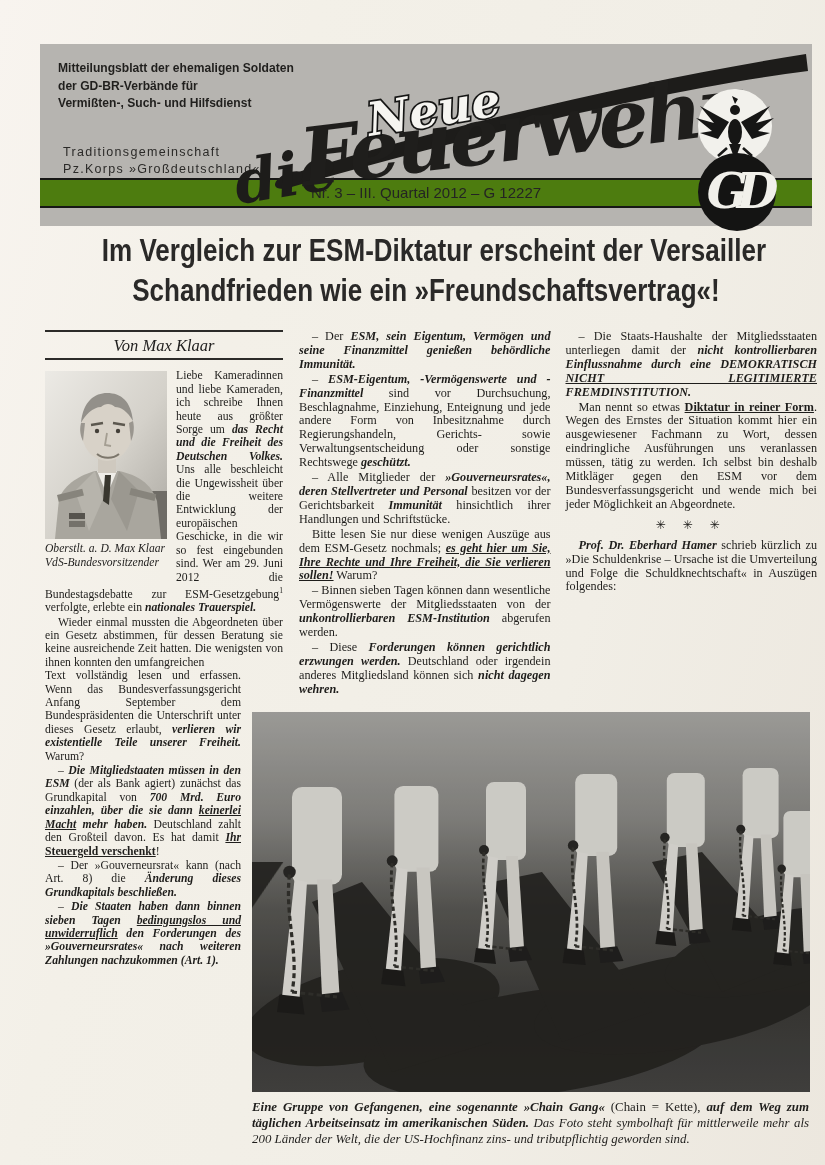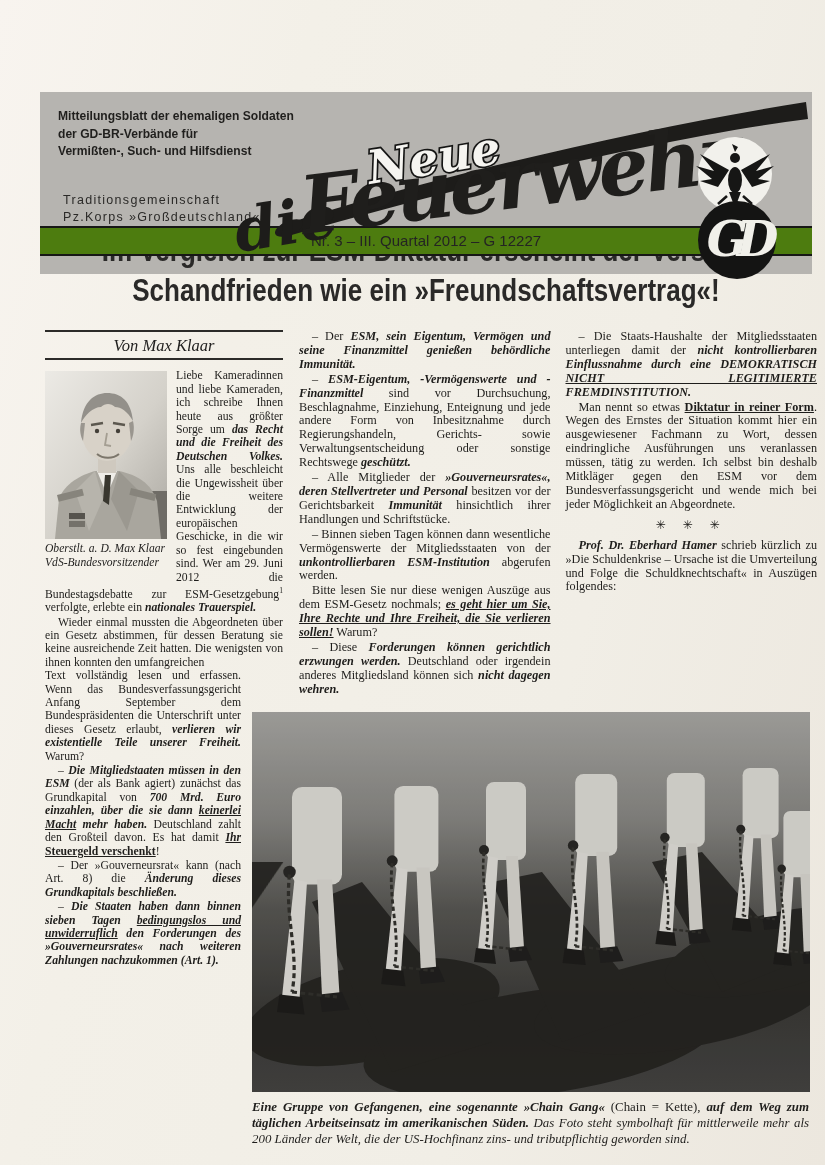--- a/index.html
+++ b/index.html
@@ -2,21 +2,21 @@
 <html lang="de"><head>
 <meta charset="utf-8">
 <style>
   html,body{margin:0;padding:0;}
   body{width:825px;height:1165px;overflow:hidden;
        font-family:"Liberation Serif",serif;color:#1e1d1b;
        background:linear-gradient(105deg,#f8f4ef 0%,#f3f0e8 28%,#f1eee6 66%,#ece7de 100%);}
   .page{position:relative;width:825px;height:1165px;overflow:hidden;}
 
   
-  .band{position:absolute;left:40px;top:44px;width:772px;height:182px;background:#b6b4b0;margin-top:48px;}
+  .band{position:absolute;left:40px;top:44px;width:772px;height:182px;background:#b6b4b0;}
   .pubblock{position:absolute;left:18px;top:15px;font-family:"Liberation Sans",sans-serif;
             font-weight:bold;font-size:13px;line-height:17.5px;color:#201f1d;
             transform:scaleX(.93);transform-origin:left top;}
   .tradblock{position:absolute;left:23px;top:100px;font-family:"Liberation Sans",sans-serif;
              font-size:12.5px;line-height:17px;letter-spacing:1.3px;color:#2b2a28;}
   .issue-strip{position:absolute;left:0;right:0;bottom:18px;height:26px;background:#4d7c0f;
                border-top:2.5px solid #171716;border-bottom:2.5px solid #171716;
                text-align:center;line-height:26px;font-family:"Liberation Sans",sans-serif;
                font-size:15px;color:#242423;z-index:1;}
   .logo-svg{position:absolute;left:0;top:0;width:772px;height:190px;z-index:2;overflow:visible;}
@@ -165,22 +165,22 @@
         <p class="para"><span class="seg-n">– </span><span class="seg-bi">Die Mitgliedstaaten müssen in den ESM</span><span class="seg-n"> (der als Bank agiert) zunächst das Grundkapital von </span><span class="seg-bi">700 Mrd. Euro einzahlen, über die sie dann </span><span class="seg-biu">keinerlei Macht</span><span class="seg-bi"> mehr haben.</span><span class="seg-n"> Deutschland zahlt den Großteil davon. Es hat damit </span><span class="seg-biu">Ihr</span><span class="seg-bu"> Steuergeld verschenkt</span><span class="seg-n">!</span></p>
         <p class="para"><span class="seg-n">– Der »Gouverneursrat« kann (nach Art. 8) die </span><span class="seg-bi">Änderung dieses Grundkapitals beschließen.</span></p>
         <p class="para"><span class="seg-n">– </span><span class="seg-bi">Die Staaten haben dann binnen sieben Tagen </span><span class="seg-biu">bedingungslos und unwiderruflich</span><span class="seg-bi"> den Forderungen des »Gouverneursrates« nach weiteren Zahlungen nachzukommen (Art. 1).</span></p>
       </div>
     </div>
 
     <div class="col23">
       <p class="para"><span class="seg-n">– Der </span><span class="seg-bi">ESM, sein Eigentum, Vermögen und seine Finanzmittel genießen behördliche Immunität.</span></p>
       <p class="para"><span class="seg-n">– </span><span class="seg-bi">ESM-Eigentum, -Vermögenswerte und -Finanzmittel</span><span class="seg-n"> sind vor Durchsuchung, Beschlagnahme, Einziehung, Enteignung und jede andere Form von Inbesitznahme durch Regierungshandeln, Gerichts- sowie Verwaltungsentscheidung oder sonstige Rechtswege </span><span class="seg-bi">geschützt.</span></p>
       <p class="para"><span class="seg-n">– Alle Mitglieder der </span><span class="seg-bi">»Gouverneursrates«, deren Stellvertreter und Personal</span><span class="seg-n"> besitzen vor der Gerichtsbarkeit </span><span class="seg-bi">Immunität</span><span class="seg-n"> hinsichtlich ihrer Handlungen und Schriftstücke.</span></p>
+      <p class="para"><span class="seg-n">Bitte lesen Sie nur diese wenigen Auszüge aus dem ESM-Gesetz nochmals; </span><span class="seg-biu">es geht hier um Sie, Ihre Rechte und Ihre Freiheit, die Sie verlieren sollen!</span><span class="seg-n"> Warum?</span></p>
       <p class="para"><span class="seg-n">– Binnen sieben Tagen können dann wesentliche Vermögenswerte der Mitgliedsstaaten von der </span><span class="seg-bi">unkontrollierbaren ESM-Institution</span><span class="seg-n"> abgerufen werden.</span></p>
-      <p class="para"><span class="seg-n">Bitte lesen Sie nur diese wenigen Auszüge aus dem ESM-Gesetz nochmals; </span><span class="seg-biu">es geht hier um Sie, Ihre Rechte und Ihre Freiheit, die Sie verlieren sollen!</span><span class="seg-n"> Warum?</span></p>
       <p class="para"><span class="seg-n">– Diese </span><span class="seg-bi">Forderungen können gerichtlich erzwungen werden.</span><span class="seg-n"> Deutschland oder irgendein anderes Mitgliedsland können sich </span><span class="seg-bi">nicht dagegen wehren.</span></p>
       <p class="para"><span class="seg-n">– Die Staats-Haushalte der Mitgliedsstaaten unterliegen damit der </span><span class="seg-bi">nicht kontrollierbaren Einflussnahme durch eine DEMOKRATISCH </span><span class="seg-biu">NICHT LEGITIMIERTE</span><span class="seg-bi"> FREMDINSTITUTION.</span></p>
       <p class="para"><span class="seg-n">Man nennt so etwas </span><span class="seg-bu">Diktatur in reiner Form</span><span class="seg-n">. Wegen des Ernstes der Situation kommt hier ein ausgewiesener Fachmann zu Wort, dessen eindringliche Ausführungen uns veranlassen müssen, tätig zu werden. Ich selbst bin deshalb Mitkläger gegen den ESM vor dem Bundesverfassungsgericht und wende mich bei jeder Möglichkeit an Abgeordnete.</span></p>
       <div class="stars">✳ ✳ ✳</div>
       <p class="para"><span class="seg-bi">Prof. Dr. Eberhard Hamer</span><span class="seg-n"> schrieb kürzlich zu »</span><span class="seg-b">Die Schuldenkrise – Ursache ist die Umverteilung und Folge die Schuldknechtschaft</span><span class="seg-n">« in Auszügen folgendes:</span></p>
     </div>
   </div>
 
   <div class="chainphoto">
     <svg viewBox="0 0 558 380">

